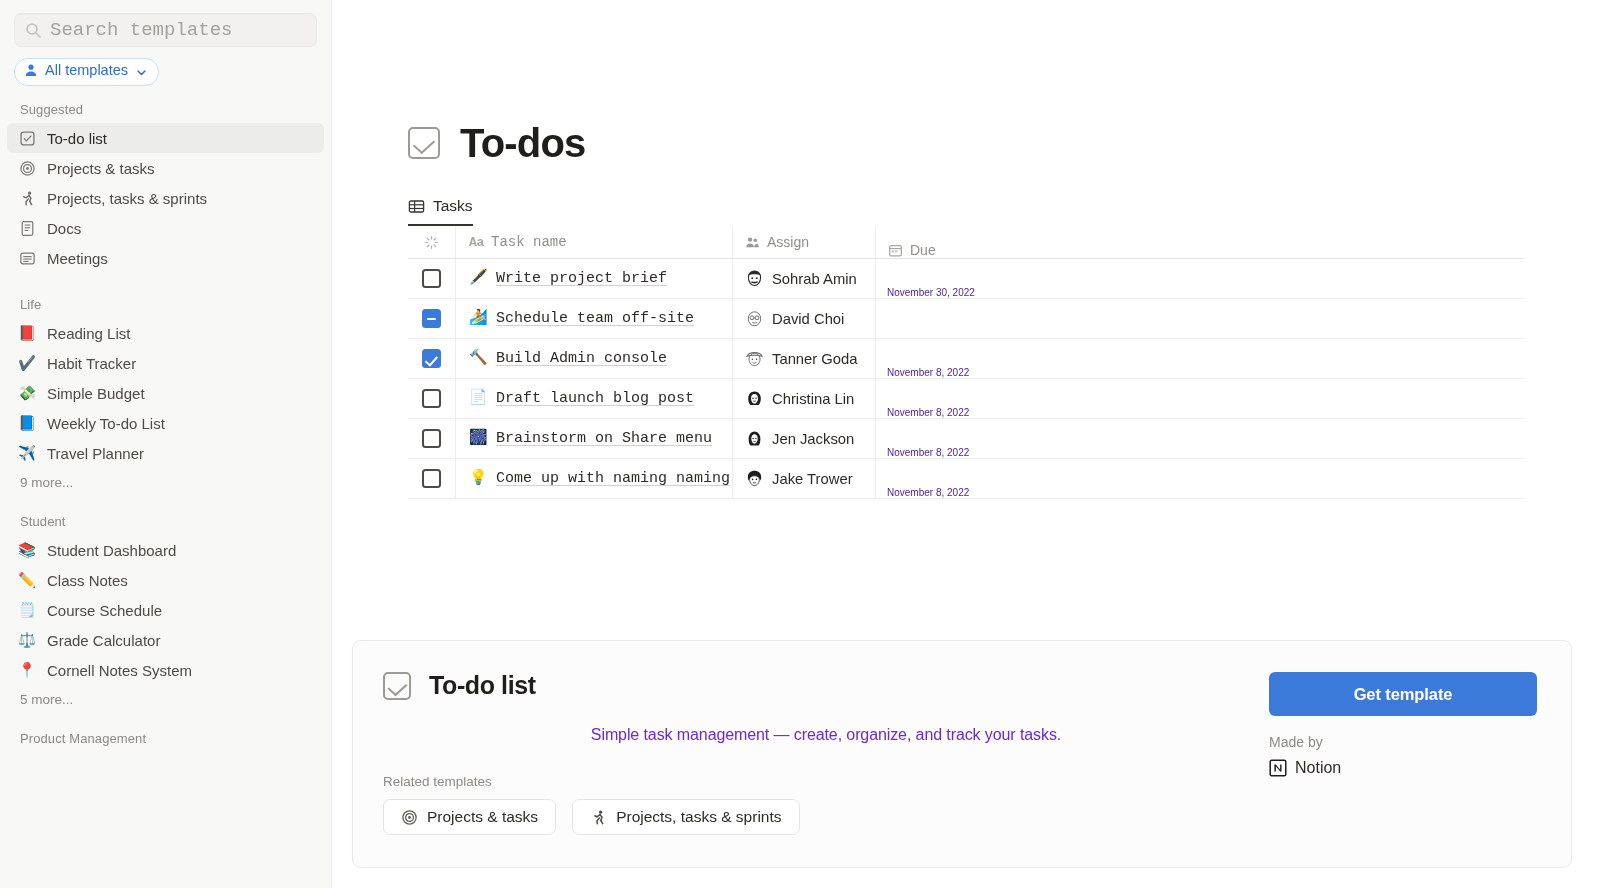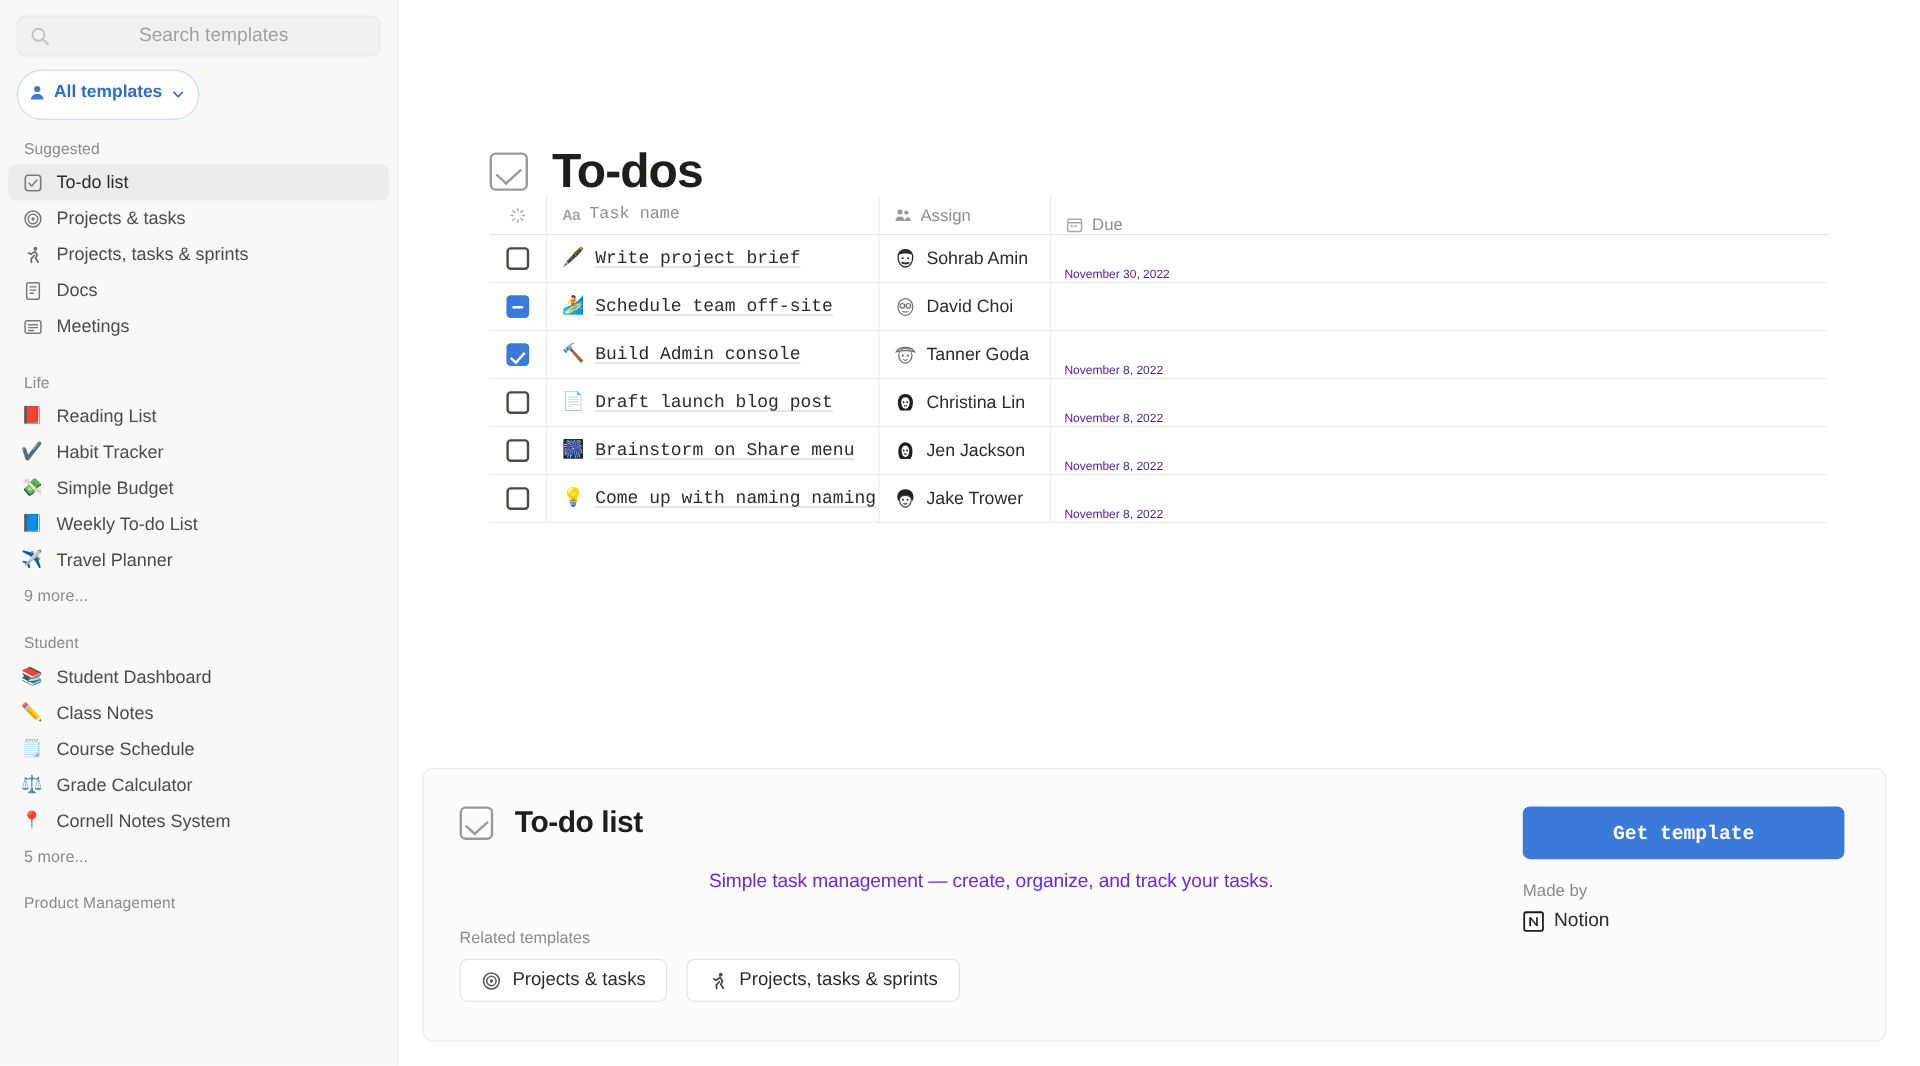--- a/index.html
+++ b/index.html
@@ -44,41 +44,39 @@
     align-items: center;
     padding: 0 10px;
     box-shadow: inset 0 1px 1px rgba(0,0,0,0.02);
   }
   .search-box .sicon { width: 17px; height: 17px; flex: 0 0 17px; margin-right: 8px; opacity: .45; }
   .search-box input {
     flex: 1 1 auto;
     border: none;
     outline: none;
     background: transparent;
-    font-family: Liberation Sans, sans-serif;
-    font-size: 16px;
+    font-family: Liberation Mono, monospace;
+    font-size: 19px;
     color: #37352f;
-    text-align: center;
   }
   .search-box input::placeholder { color: #a4a29d; }
 
   .pill-row { padding: 11px 14px 0 14px; }
   .pill {
     display: inline-flex;
     align-items: center;
-    height: 42px;
+    height: 28px;
     padding: 0 11px 4px 9px;
     border: 1px solid #c9ddf5;
     background: #ffffff;
     border-radius: 999px;
     color: #2f6cc4;
     font-size: 14.5px;
     gap: 7px;
     cursor: pointer;
-    font-weight: bold;
   }
   .pill .person { width: 14px; height: 14px; flex:0 0 14px; }
   .pill .chev { width: 11px; height: 11px; flex:0 0 11px; margin-left: 1px; }
 
   .nav-scroll { padding-top: 16px; }
 
   .group-label {
     font-size: 13px;
     color: #8d8b86;
     padding: 0 14px 0 20px;
@@ -351,21 +349,21 @@
   }
   .chip .cic { width: 17px; height: 17px; flex:0 0 17px; display:flex; align-items:center; justify-content:center; }
 
   .get-btn {
     width: 268px;
     height: 44px;
     background: #3b7ad9;
     border: none;
     border-radius: 6px;
     color: #ffffff;
-    font-family: Liberation Mono, monospace;
+    font-family: Liberation Sans, sans-serif;
     font-size: 16.5px;
     font-weight: bold;
     cursor: pointer;
     letter-spacing: -.1px;
   }
   .made-by {
     margin-top: 18px;
     font-size: 14px;
     color: #8d8b86;
     width: 268px;
@@ -535,20 +533,33 @@
 
   <section id="main">
 
     <div id="preview">
 
       <div class="page-title-row">
         <span class="title-check"></span>
         <h1 class="page-title">To-dos</h1>
       </div>
 
+      <div class="tabs-row">
+        <div class="tab">
+          <span class="ticon">
+            <svg viewBox="0 0 17 17" width="17" height="17">
+              <rect x="1.4" y="3" width="14.2" height="11" rx="1.6" fill="none" stroke="#37352f" stroke-width="1.3"></rect>
+              <line x1="1.4" y1="6.8" x2="15.6" y2="6.8" stroke="#37352f" stroke-width="1.2"></line>
+              <line x1="1.4" y1="10.5" x2="15.6" y2="10.5" stroke="#37352f" stroke-width="1.2"></line>
+              <line x1="6.6" y1="3" x2="6.6" y2="14" stroke="#37352f" stroke-width="1.2"></line>
+            </svg>
+          </span>
+          <span>Tasks</span>
+        </div>
+      </div>
 
       <div class="dbtable">
 
         <div class="trow header">
           <div class="cell-check">
             <span class="hdr-ic">
               <svg viewBox="0 0 16 16" width="15" height="15">
                 <g stroke="#b3b1ac" stroke-width="1.3" stroke-linecap="round">
                   <line x1="8" y1="1.8" x2="8" y2="4.2"></line>
                   <line x1="12.4" y1="3.6" x2="10.7" y2="5.3"></line>

